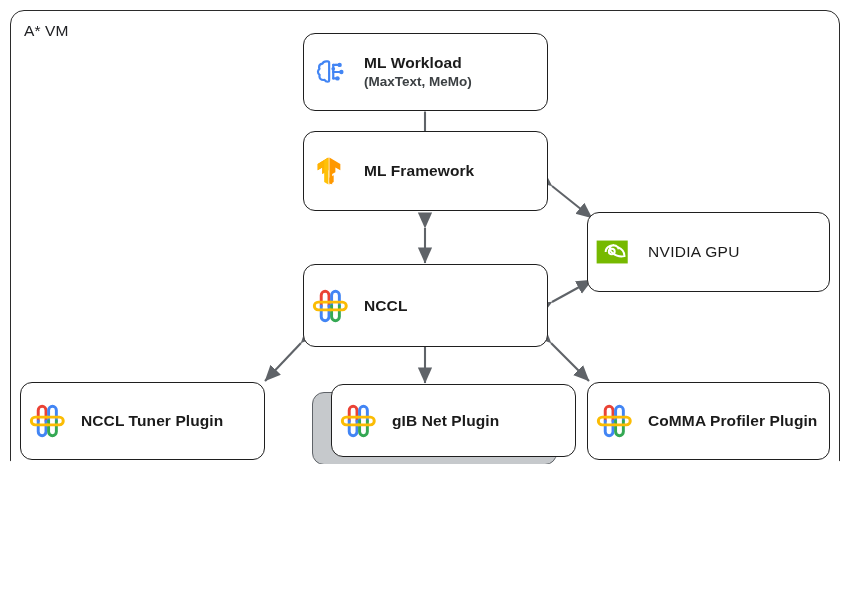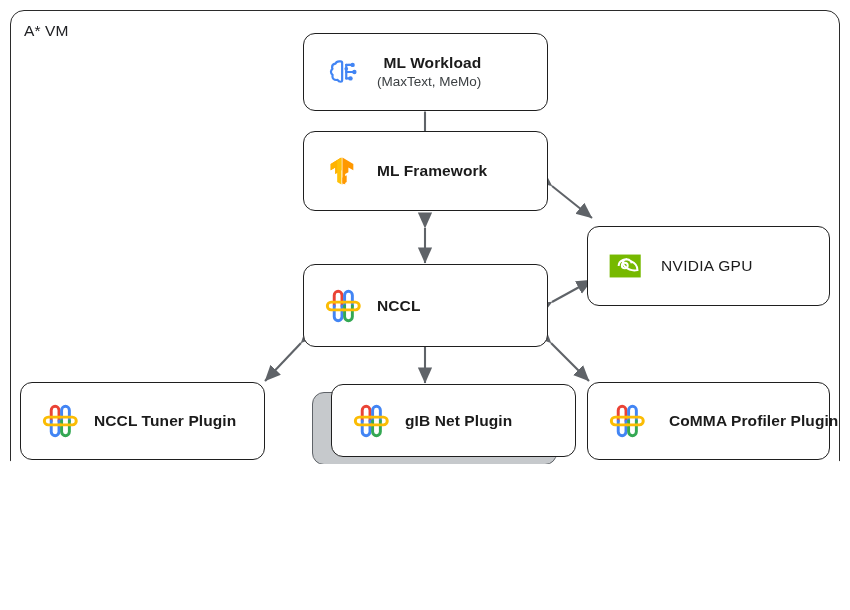--- a/index.html
+++ b/index.html
@@ -41,23 +41,22 @@
 
   
   .node {
     position: absolute;
     box-sizing: border-box;
     background: #ffffff;
     border: 1.8px solid #1f1f1f;
     border-radius: 12px;
     display: flex;
     align-items: center;
-    padding-left: 17px;
+    padding-left: 4px;
     z-index: 4;
-    text-align: right;
   }
   .node .icon-wrap {
     flex: 0 0 auto;
     width: 42px;
     height: 42px;
     display: flex;
     align-items: center;
     justify-content: center;
     margin-right: 14px;
   }
@@ -73,21 +72,21 @@
     color: #1b1b1b;
     letter-spacing: 0.1px;
     white-space: nowrap;
   }
   .node .title.regular {
     font-weight: normal;
     letter-spacing: 0.3px;
   }
   .node .subtitle {
     font-size: 13.5px;
-    font-weight: normal;
+    font-weight: bold;
     color: #3c4043;
     white-space: nowrap;
     margin-top: 1px;
   }
 
   
   .stack-shadow {
     position: absolute;
     box-sizing: border-box;
     background: #c6c9cc;
@@ -193,21 +192,21 @@
           <path d="M23.5 17.5 H9.5 a4.5 4.5 0 0 0 0 9 H23.5" stroke="#fbbc04"></path>
           <path d="M23.5 17.5 H37.5 a4.5 4.5 0 0 1 0 9 H23.5" stroke="#fbbc04"></path>
         </g>
       </svg>
     </span>
     <span class="labels">
       <span class="title">NCCL</span>
     </span>
   </div>
 
-  <div class="node" style="left:587px; top:212px; width:243px; height:80px;margin-top:14px;">
+  <div class="node" style="left:587px; top:212px; width:243px; height:80px;">
     <span class="icon-wrap">
       <svg width="36" height="30" viewBox="0 0 44 36" xmlns="http://www.w3.org/2000/svg">
         <rect x="2" y="4" width="38" height="28" fill="#76b900"></rect>
         <g fill="none" stroke="#ffffff" stroke-width="2.4">
           <path d="M13 18 a9 8 0 0 1 15-6 c6 2.5 8 7 8 11 -5 1 -11-.5-15-4 -3-2.7-4-6.5-1-8.5 3.5-2.3 8 .5 9 4.2"></path>
         </g>
         <ellipse cx="20.5" cy="17.5" rx="3.6" ry="3.4" fill="none" stroke="#ffffff" stroke-width="2.4"></ellipse>
       </svg>
     </span>
     <span class="labels">
@@ -245,21 +244,21 @@
           <path d="M23.5 17.5 H9.5 a4.5 4.5 0 0 0 0 9 H23.5" stroke="#fbbc04"></path>
           <path d="M23.5 17.5 H37.5 a4.5 4.5 0 0 1 0 9 H23.5" stroke="#fbbc04"></path>
         </g>
       </svg>
     </span>
     <span class="labels">
       <span class="title">gIB Net Plugin</span>
     </span>
   </div>
 
-  <div class="node" style="left:587px; top:382px; width:243px; height:78px;gap:8px;">
+  <div class="node" style="left:587px; top:382px; width:243px; height:78px;">
     <span class="icon-wrap">
       <svg width="38" height="38" viewBox="0 0 44 44" xmlns="http://www.w3.org/2000/svg">
         <g fill="none" stroke-width="3.4" stroke-linecap="round">
           <path d="M13 22 V9.5 a4.5 4.5 0 0 1 9 0 V22" stroke="#ea4335"></path>
           <path d="M13 22 V34.5 a4.5 4.5 0 0 0 9 0 V22" stroke="#4285f4"></path>
           <path d="M25 22 V9.5 a4.5 4.5 0 0 1 9 0 V22" stroke="#4285f4"></path>
           <path d="M25 22 V34.5 a4.5 4.5 0 0 0 9 0 V22" stroke="#34a853"></path>
           <path d="M23.5 17.5 H9.5 a4.5 4.5 0 0 0 0 9 H23.5" stroke="#fbbc04"></path>
           <path d="M23.5 17.5 H37.5 a4.5 4.5 0 0 1 0 9 H23.5" stroke="#fbbc04"></path>
         </g>

